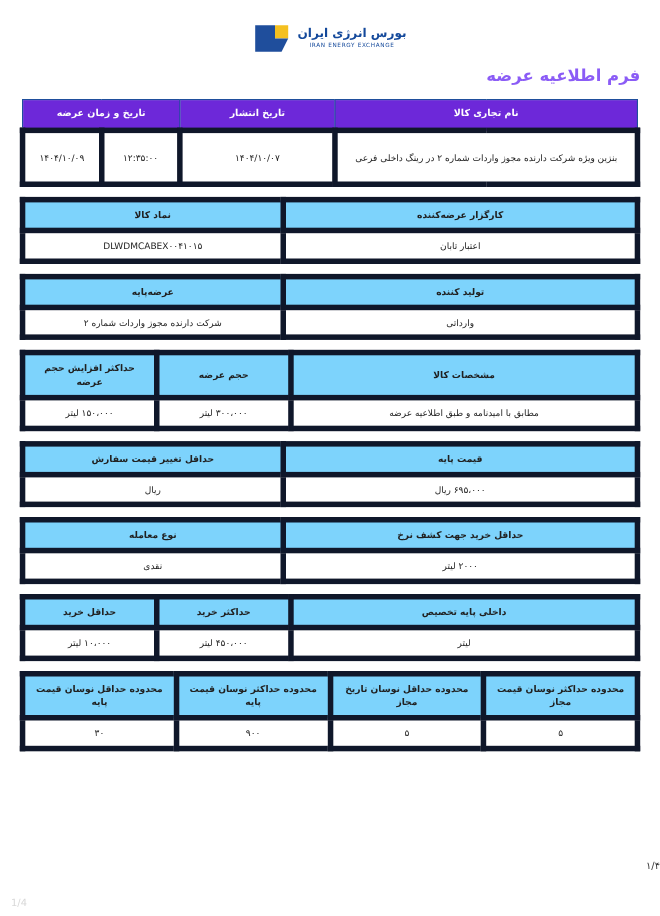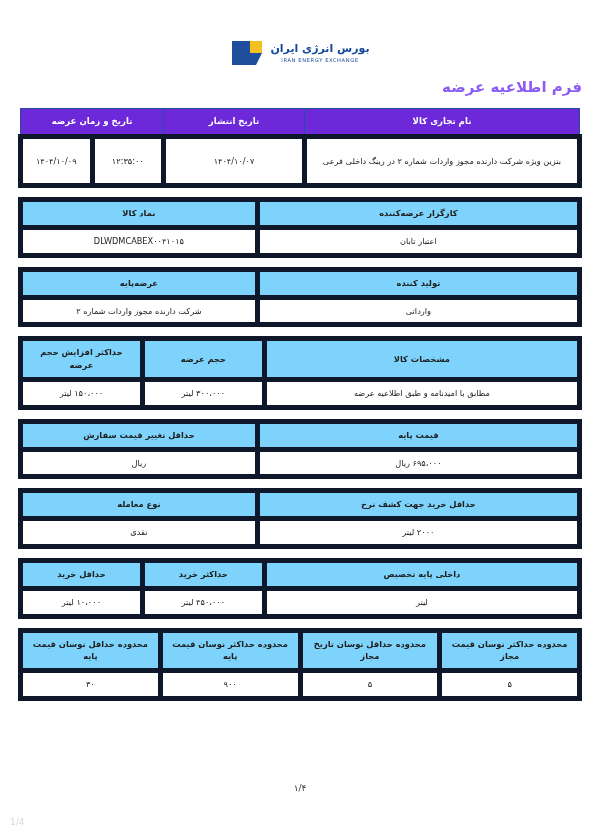--- a/index.html
+++ b/index.html
@@ -21,21 +21,21 @@
     box-sizing: border-box;
     padding: 14px 18px 0 18px;
     position: relative;
   }
 
   
   .logo-block {
     display: flex;
     justify-content: center;
     align-items: center;
-    margin-top: 24px;
+    margin-top: 6px;
     margin-bottom: 6px;
     gap: 6px;
   }
   .logo-mark {
     width: 34px;
     height: 30px;
     position: relative;
     flex: none;
   }
   .logo-text {
@@ -102,21 +102,20 @@
   td.val {
     font-size: 8.2px;
   }
   .nowrap { white-space: nowrap; }
 
   .footer-page {
     position: absolute;
     bottom: 40px;
     left: 0;
     right: 0;
-    text-align: center;
     font-size: 9px;
     color: #333;
     letter-spacing: 1px;
   }
   .footer-faint {
     position: absolute;
     bottom: 6px;
     left: 10px;
     font-size: 9px;
     color: #d8d8d8;

